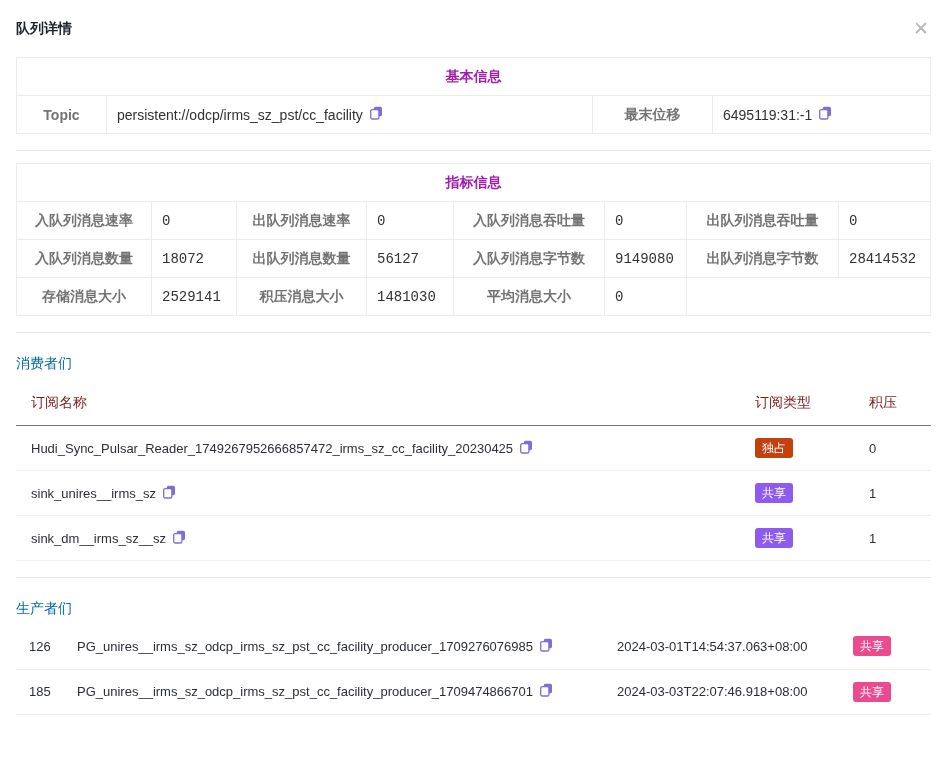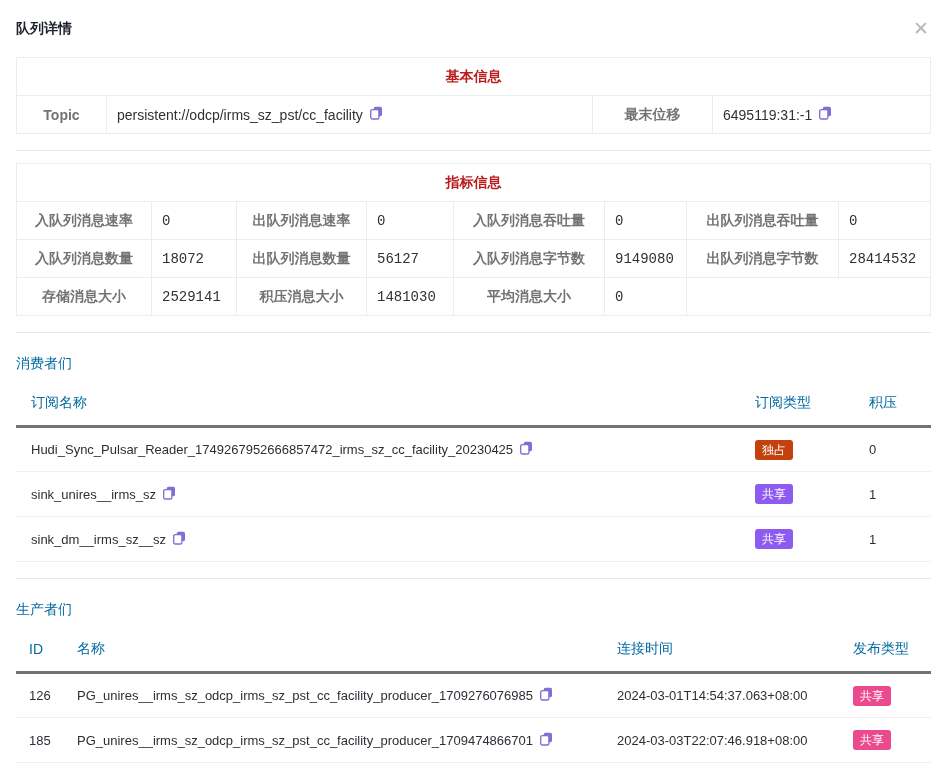--- a/index.html
+++ b/index.html
@@ -25,34 +25,34 @@
 
   table.info-table {
     width: 100%; border-collapse: collapse; table-layout: fixed;
     font-size: 14px;
   }
   table.info-table { margin-top: 19px; }
   table.info-table td {
     border: 1px solid #e9ecf2; height: 38px; padding: 0 10px;
     overflow: hidden; white-space: nowrap;
   }
-  td.section-head { text-align: center; font-weight: 700; color: #b91c1c; }
+  td.section-head { text-align: center; font-weight: 700; color: #a21caf; }
   td.cell-label { text-align: center; font-weight: 700; color: #737373; }
   td.cell-value { text-align: left; color: #303133; }
   td.cell-empty { border: none; }
 
   .divider { border: none; border-top: 1px solid #e5e6eb; margin: 16px 0 0 0; }
   table.metrics-table { margin-top: 12px; font-family: Liberation Mono, monospace; }
 
   .section-title { font-size: 14px; font-weight: 400; color: #0369a1; margin: 22px 0 6px 0; }
 
   table.list-table { width: 100%; border-collapse: collapse; table-layout: fixed; }
   table.list-table th {
-    text-align: left; font-weight: 400; font-size: 14px; color: #0369a1;
-    padding: 15px 0 13px 15px; border-bottom: 3px solid #737373;
+    text-align: left; font-weight: 400; font-size: 14px; color: #7f1d1d;
+    padding: 15px 0 13px 15px; border-bottom: 1px solid #737373;
     white-space: nowrap; overflow: hidden;
   }
   table.list-table td {
     font-size: 13px; color: #2b2f36;
     padding: 0 0 0 15px; height: 45px;
     border-bottom: 1px solid #edeff3;
     white-space: nowrap; overflow: hidden; vertical-align: middle;
   }
 
   .badge {
@@ -232,26 +232,20 @@
 
   <div class="section-title">生产者们</div>
   <table class="list-table">
     <colgroup>
         <col style="width:48px">
         <col>
         <col style="width:236px">
         <col style="width:93px">
       </colgroup>
     <tbody>
-        <tr>
-      <th style="padding-left:13px">ID</th>
-      <th style="padding-left:13px">名称</th>
-      <th>连接时间</th>
-      <th>发布类型</th>
-    </tr>
     <tr>
       <td style="padding-left:13px">126</td>
       <td style="padding-left:13px">
         <span class="val-with-icon">
           <span>PG_unires__irms_sz_odcp_irms_sz_pst_cc_facility_producer_1709276076985</span>
           <span class="copy-btn">
             <svg width="13" height="14" viewBox="0 0 13 14">
                   <rect x="3.8" y="0.8" width="8.2" height="9.4" rx="1.6" fill="#7d6fd6"></rect>
                   <rect x="0.7" y="3.6" width="8.2" height="9.4" rx="1.6" fill="#ffffff" stroke="#7d6fd6" stroke-width="1.3"></rect>
                 </svg>

